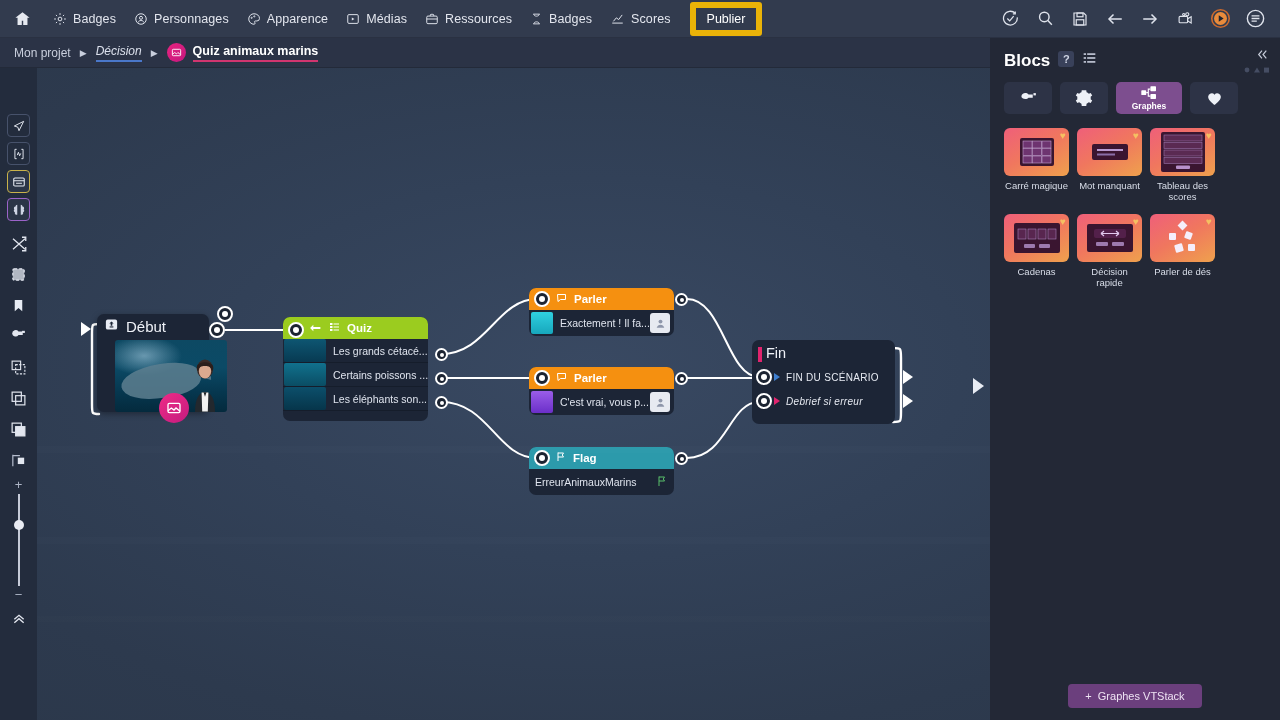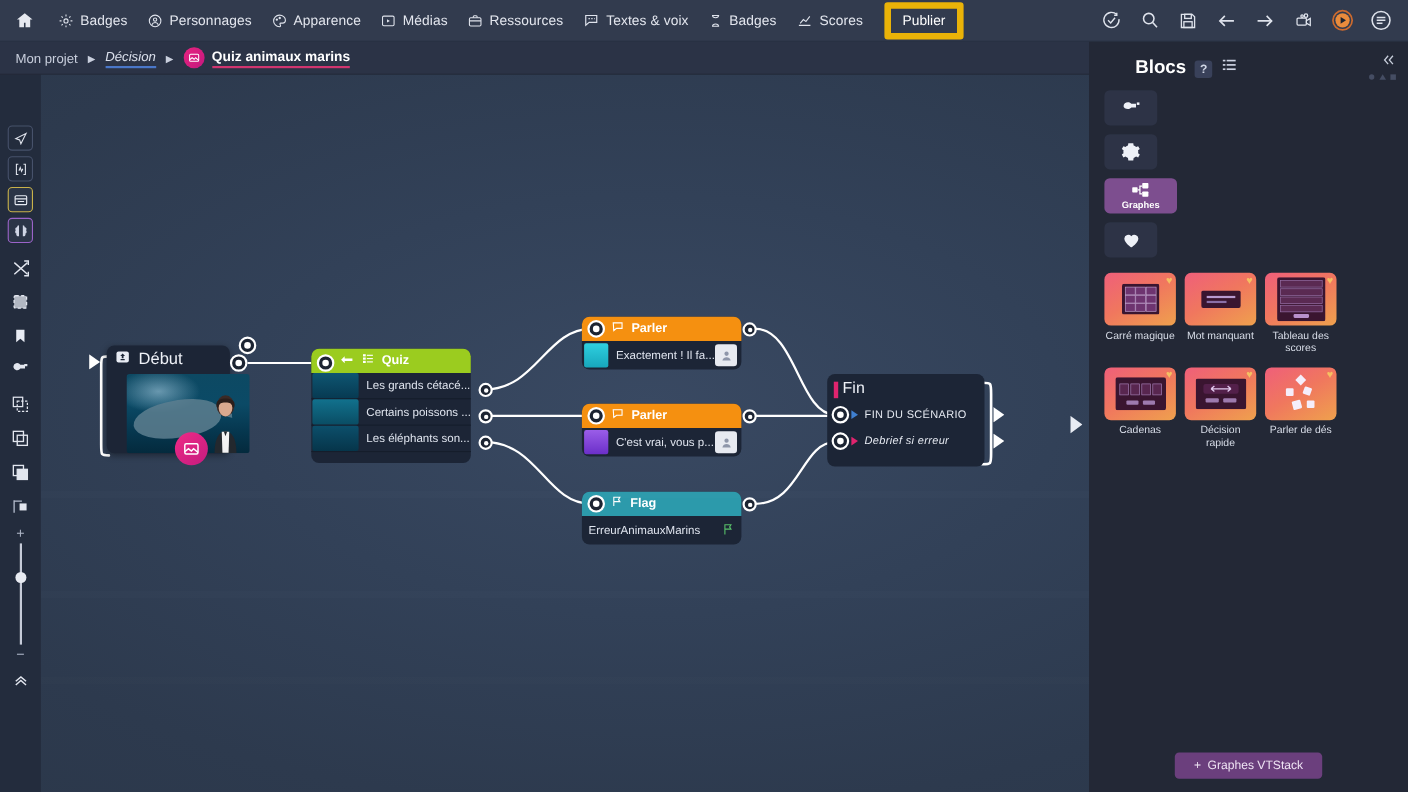--- a/index.html
+++ b/index.html
@@ -189,40 +189,40 @@
   .fin-row .fl.a { color: #e6eaf2; }
   .fin-row .fl.b { color: #e6eaf2; font-style: italic; }
 
   .tri { width: 0; height: 0; border-style: solid; }
 
   
   #panel {
     position: absolute; left: 990px; top: 38px; width: 290px; height: 682px;
     background: #232836;
   }
-  #panel-head { padding: 13px 14px 0 14px; display: flex; align-items: flex-end; gap: 8px; margin-left: 28px; }
+  #panel-head { padding: 13px 14px 0 14px; display: flex; align-items: flex-start; gap: 8px; }
   #panel-head .ttl { color: #ffffff; font-size: 17px; font-weight: bold; }
   .help-b {
     width: 16px; height: 16px; border-radius: 3px; background: #39415a;
     color: #cfd5e4; font-size: 11px; font-weight: bold;
     display: flex; align-items: center; justify-content: center;
   }
   #collapse { position: absolute; right: 10px; top: 10px; color: #c7cdda; font-size: 14px; }
   #dots { position: absolute; right: 10px; top: 28px; display: flex; gap: 3px; align-items: center; }
   #search {
     margin: 11px 14px 0 14px; height: 23px; background: #2d3346; border-radius: 3px;
     display: flex; align-items: center; padding: 0 7px; position: relative;
   }
   #search input {
     flex: 1; background: transparent; border: 0; outline: none;
     color: #d6dbe7; font-size: 11.5px; font-style: italic;
     font-family: "Liberation Sans", sans-serif;
   }
   #search input::placeholder { color: #8e96aa; font-style: italic; }
-  #cats { display: flex; gap: 8px; padding: 11px 14px 0 14px; flex-direction: column; }
+  #cats { display: flex; gap: 8px; padding: 11px 14px 0 14px; }
   .cat {
     width: 48px; height: 32px; border-radius: 5px; background: #2d3346;
     display: flex; flex-direction: column; align-items: center; justify-content: center; gap: 1px;
   }
   .cat.on { background: #7d4e8f; width: 66px; }
   .cat .cl { color: #fff; font-size: 8.5px; font-weight: bold; }
 
   #grid { display: flex; flex-wrap: wrap; gap: 12px 8px; padding: 14px 14px 0 14px; }
   .card { width: 65px; }
   .card .tile {
@@ -281,27 +281,20 @@
       </svg>
     <span class="lbl">Médias</span>
   </div>
   <div class="tb-item">
     <svg width="14" height="14" viewBox="0 0 24 24" fill="none" stroke="#dfe3ec" stroke-width="1.7">
         <rect x="3" y="7" width="18" height="13" rx="2"></rect>
         <path d="M9 7V5.5A1.5 1.5 0 0 1 10.5 4h3A1.5 1.5 0 0 1 15 5.5V7"></path>
         <path d="M3 12h18"></path>
       </svg>
     <span class="lbl">Ressources</span>
-  </div>
-  <div class="tb-item">
-    <svg width="15" height="15" viewBox="0 0 24 24" fill="none" stroke="#dfe3ec" stroke-width="1.7">
-        <path d="M4 5h16v10H9l-5 4z"></path>
-        <path d="M8 9.5h2M12 9.5h2M16 9.5h1" stroke-width="1.6"></path>
-      </svg>
-    <span class="lbl">Textes &amp; voix</span>
   </div>
   <div class="tb-item">
     <svg width="13" height="14" viewBox="0 0 24 24" fill="none" stroke="#dfe3ec" stroke-width="1.7">
         <path d="M6 3h12M6 21h12M7 3c0 5 10 5 10 0M7 21c0-5 10-5 10 0"></path>
       </svg>
     <span class="lbl">Badges</span>
   </div>
   <div class="tb-item">
     <svg width="15" height="14" viewBox="0 0 24 24" fill="none" stroke="#dfe3ec" stroke-width="1.7">
         <path d="M3 19h18"></path>

